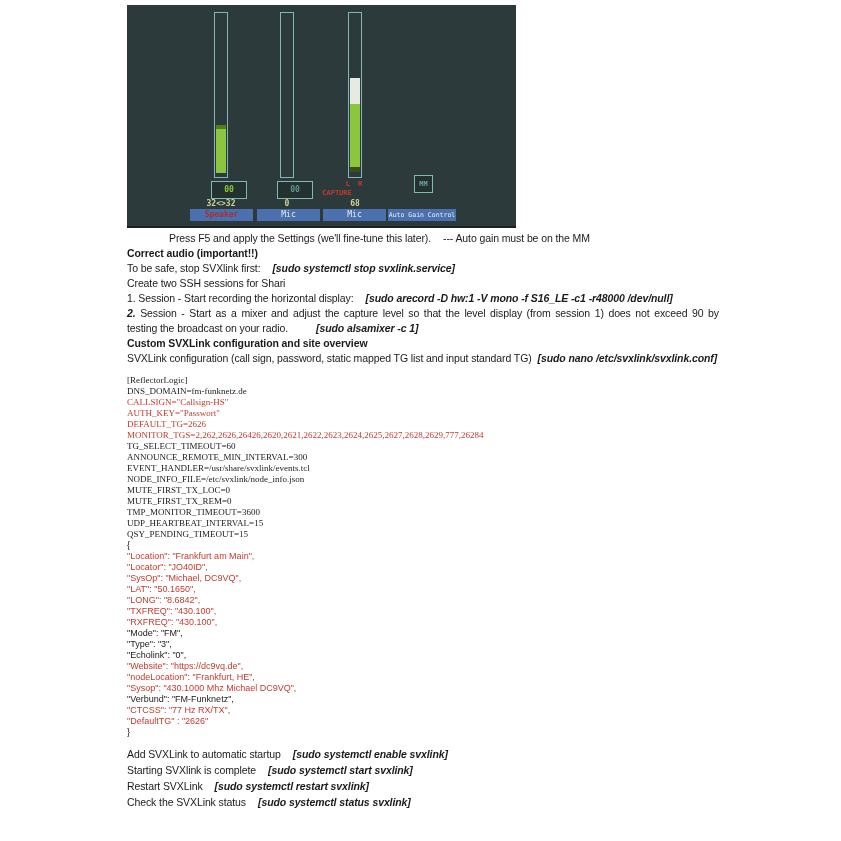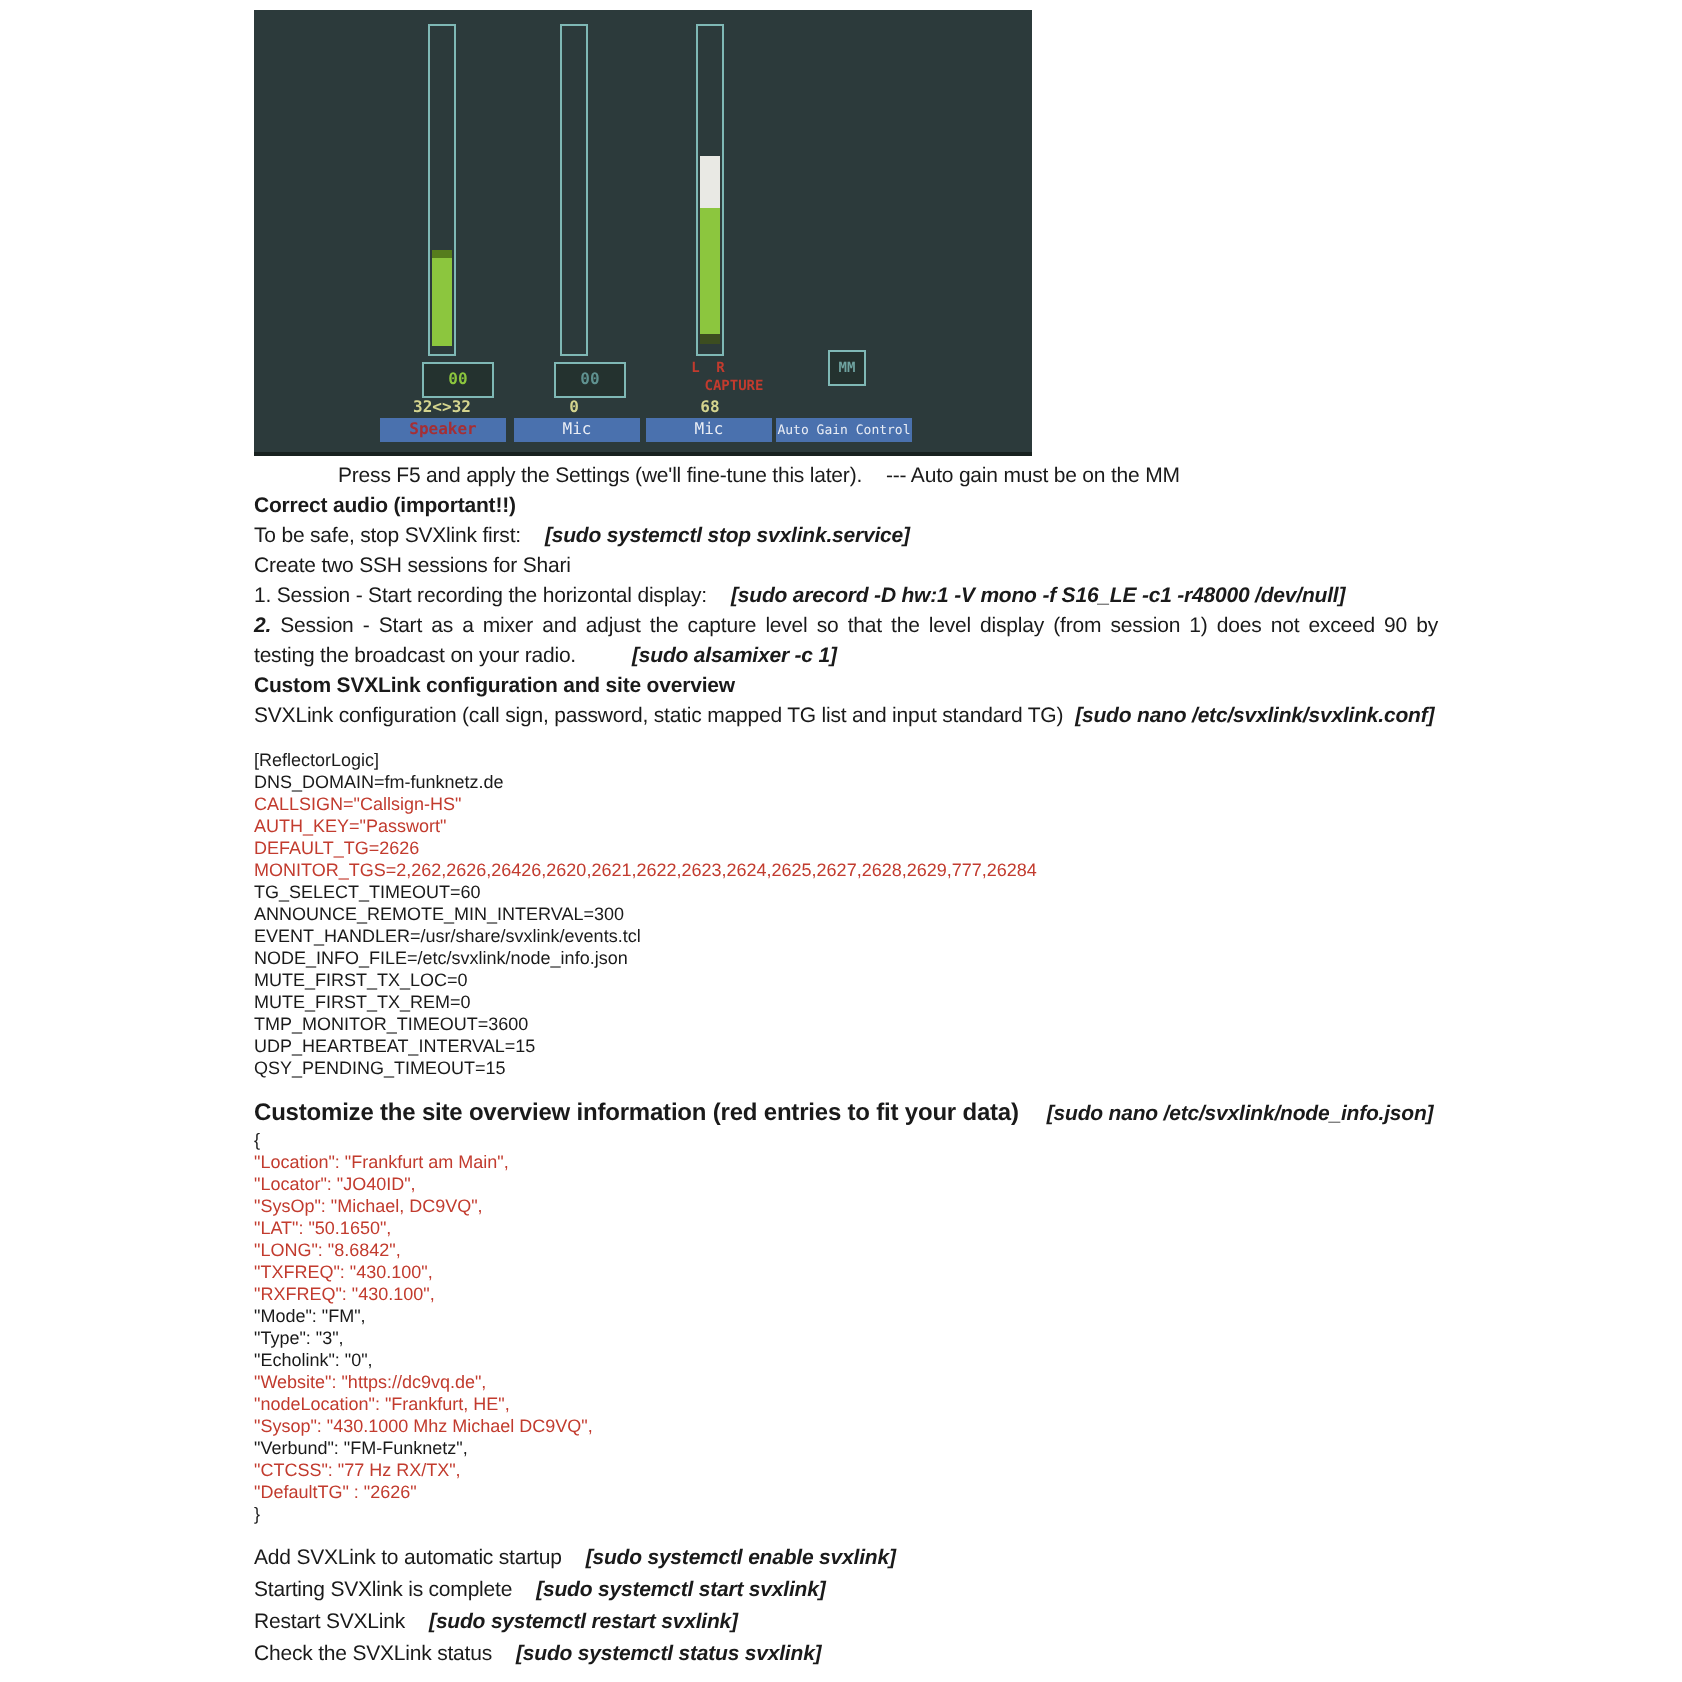--- a/index.html
+++ b/index.html
@@ -22,21 +22,21 @@
   
   .doc{position:absolute;left:127px;top:231px;width:592px;font-size:10.5px;line-height:15px;letter-spacing:-0.1px;}
   .line{white-space:nowrap;}
   .b{font-weight:bold;}
   .cmd{font-weight:bold;font-style:italic;margin-left:12px;}
   .cmd0{font-weight:bold;font-style:italic;}
   .rel{position:relative;padding-left:42px;}
   .abs310{position:absolute;left:316px;top:0;}
   .just{text-align:justify;text-align-last:justify;}
   .config{margin-top:9px;font-size:9px;line-height:11px;letter-spacing:0;}
-  .config div{white-space:nowrap;}
+  .config div{white-space:nowrap;font-family:Liberation Serif, serif;}
   .h2{margin-top:8px;font-size:12px;font-weight:bold;line-height:16px;white-space:nowrap;}
   .h2 .cmd2{font-weight:600;font-style:italic;font-size:10.5px;margin-left:14px;}
   .jsonblk{font-size:9px;line-height:11px;letter-spacing:0;}
   .jsonblk div{white-space:nowrap;}
   .tail{margin-top:8px;line-height:16px;}
 </style>
 </head>
 <body>
 
 <div class="terminal">
@@ -51,21 +51,21 @@
   <div class="vbar" style="left:153px;"></div>
   <div class="smallbox" style="left:150px;top:176px;color:#5f9290;">
     <span>00</span>
   </div>
 
   <div class="vbar" style="left:221px;">
     <div class="whiteseg" style="top:65px;height:26px;"></div>
     <div class="fill3" style="top:91px;height:63px;"></div>
   </div>
   <div class="capline" style="left:198px;top:175px;letter-spacing:2px;">L    R</div>
-  <div class="capline" style="left:210px;top:184px;">CAPTURE</div>
+  <div class="capline" style="left:180px;top:184px;">CAPTURE</div>
 
   <div class="smallbox" style="left:287px;top:170px;width:19px;color:#6fa3a0;font-size:7px;">
     <span>MM</span>
   </div>
 
   <div class="tval" style="left:64px;">32&lt;&gt;32</div>
   <div class="tval" style="left:130px;">0</div>
   <div class="tval" style="left:198px;">68</div>
 
   <div class="tlabel" style="left:63px;width:63px;color:#a52f35;font-weight:bold;">Speaker</div>
@@ -118,23 +118,20 @@
       <div><span>ANNOUNCE_REMOTE_MIN_INTERVAL=300</span></div>
       <div><span>EVENT_HANDLER=/usr/share/svxlink/events.tcl</span></div>
       <div><span>NODE_INFO_FILE=/etc/svxlink/node_info.json</span></div>
       <div><span>MUTE_FIRST_TX_LOC=0</span></div>
       <div><span>MUTE_FIRST_TX_REM=0</span></div>
       <div><span>TMP_MONITOR_TIMEOUT=3600</span></div>
       <div><span>UDP_HEARTBEAT_INTERVAL=15</span></div>
       <div><span>QSY_PENDING_TIMEOUT=15</span></div>
     </div>
 
-  <div class="h2">
-    <span>Customize the site overview information (red entries to fit your data)</span><span class="cmd2">[sudo nano /etc/svxlink/node_info.json]</span>
-  </div>
 
   <div class="jsonblk">
       <div><span>{</span></div>
       <div style="color: rgb(194, 59, 46);"><span>"Location": "Frankfurt am Main",</span></div>
       <div style="color: rgb(194, 59, 46);"><span>"Locator": "JO40ID",</span></div>
       <div style="color: rgb(194, 59, 46);"><span>"SysOp": "Michael, DC9VQ",</span></div>
       <div style="color: rgb(194, 59, 46);"><span>"LAT": "50.1650",</span></div>
       <div style="color: rgb(194, 59, 46);"><span>"LONG": "8.6842",</span></div>
       <div style="color: rgb(194, 59, 46);"><span>"TXFREQ": "430.100",</span></div>
       <div style="color: rgb(194, 59, 46);"><span>"RXFREQ": "430.100",</span></div>

